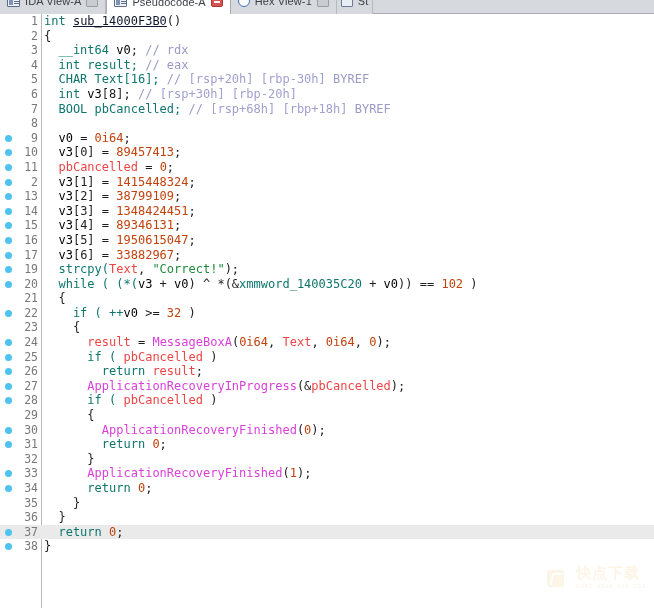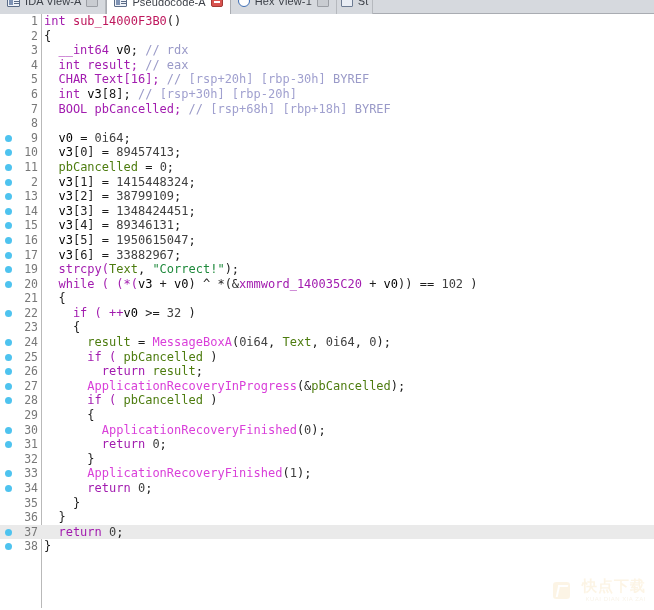--- a/index.html
+++ b/index.html
@@ -171,42 +171,42 @@
   }
 
   .ctext {
     position: absolute;
     left: 44px;
     top: 0;
     color: #1d1d1d;
   }
 
   
-  .kw   { color: #a21caf; text-align: right; }
+  .kw   { color: #0f766e; text-align: right; }
   .var  { color: #000000; }
-  .var2 { color: #4d7c0f; }
-  .num  { color: #404040; }
+  .var2 { color: #ef4444; }
+  .num  { color: #c2410c; }
   .str  { color: #1f8a3c; }
   .cmt  { color: #9a9ac8; }
   .api  { color: #d93fd9; text-align: right; }
-  .fn   { color: #be185d; }
+  .fn   { color: #0f172a; text-decoration: underline; }
   .sym  { color: #1d1d1d; }
   .loc  { color: #a0a0cf; }
 
   
   .watermark {
     position: absolute;
     right: 8px;
-    bottom: 4px;
+    bottom: 16px;
     display: flex;
     align-items: center;
     gap: 12px;
     opacity: 0.18;
     pointer-events: none;
-    font-family: Liberation Sans, sans-serif;
+    font-family: Liberation Mono, monospace;
   }
   .wm-logo {
     width: 17px; height: 17px;
     background: #f0c674;
     border-radius: 3px;
     position: relative;
   }
   .wm-logo::after {
     content: "";
     position: absolute;

